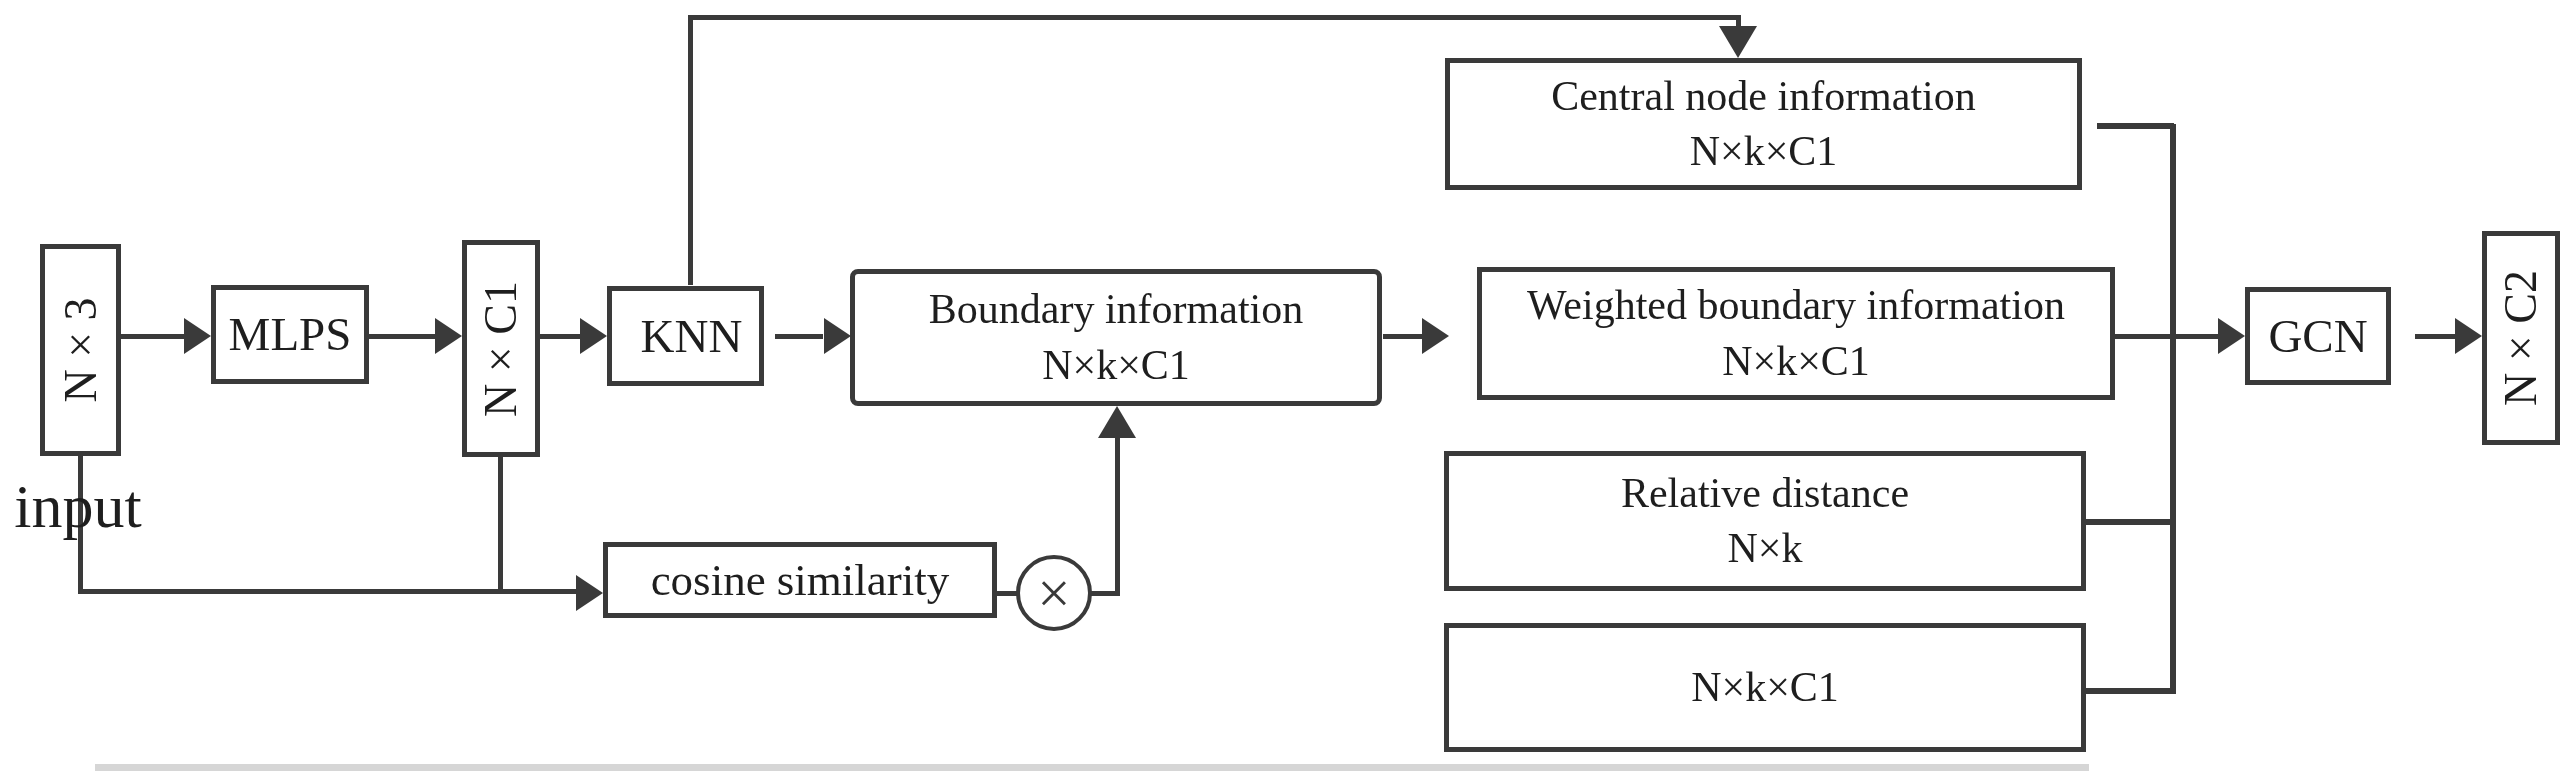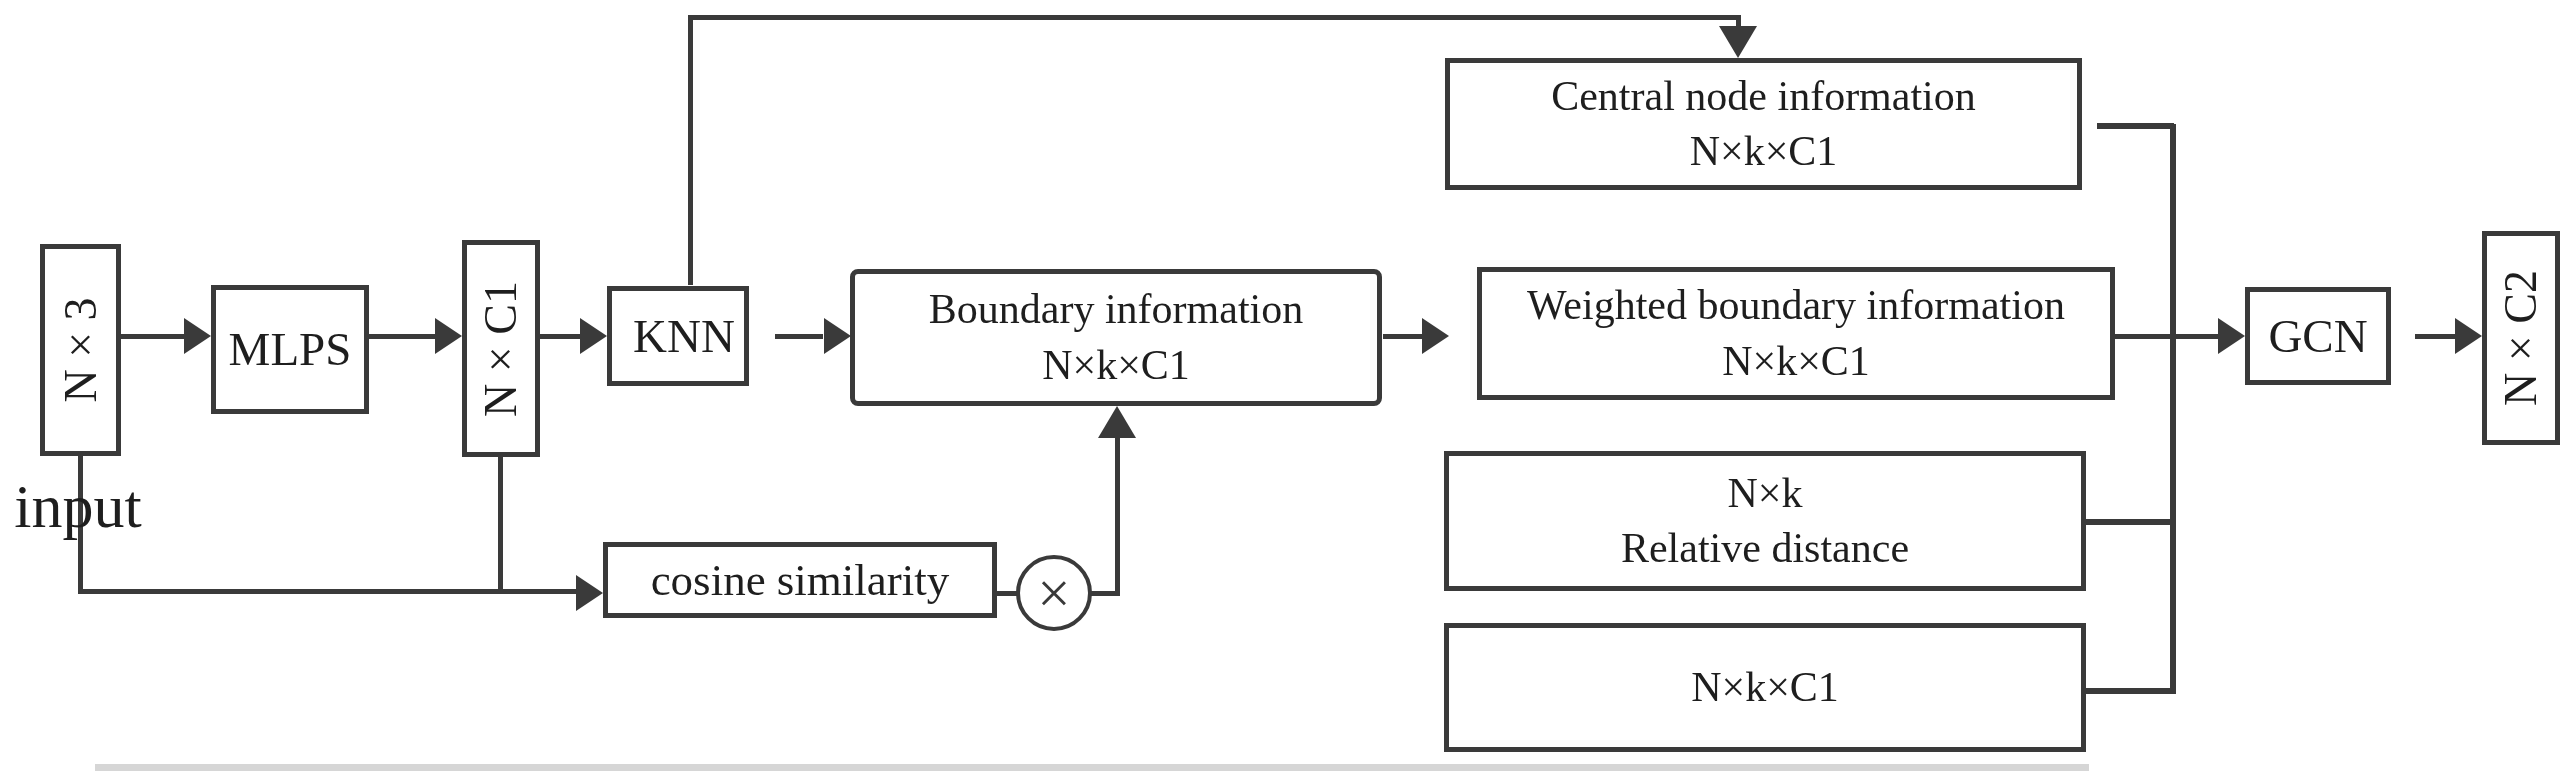--- a/index.html
+++ b/index.html
@@ -59,29 +59,29 @@
 </style>
 </head>
 <body>
 
 <div id="canvas">
 
   <div class="nbox vtext" style="left:40px;top:244px;width:81px;height:212px;">
     <span>N × 3</span>
   </div>
 
-  <div class="nbox" style="left:211px;top:285px;width:158px;height:129px;">
+  <div class="nbox" style="left:211px;top:285px;width:158px;height:99px;">
     <span class="lbl-1">MLPS</span>
   </div>
 
   <div class="nbox vtext" style="left:462px;top:240px;width:78px;height:217px;">
     <span>N × C1</span>
   </div>
 
-  <div class="nbox" style="left:607px;top:286px;width:142px;height:100px;padding-left:12px;">
+  <div class="nbox" style="left:607px;top:286px;width:157px;height:100px;padding-left:12px;">
     <span class="lbl-1">KNN</span>
   </div>
 
   <div class="nbox" style="left:850px;top:269px;width:532px;height:137px;border-radius:8px;">
     <div class="lbl-2">
       <span>Boundary information</span>
       <span>N×k×C1</span>
     </div>
   </div>
 
@@ -102,22 +102,22 @@
 
   <div class="nbox" style="left:1449px;top:267px;width:638px;height:133px;margin-left:28px;">
     <div class="lbl-2">
       <span>Weighted boundary information</span>
       <span>N×k×C1</span>
     </div>
   </div>
 
   <div class="nbox" style="left:1444px;top:451px;width:642px;height:140px;">
     <div class="lbl-2">
+      <span>Relative distance</span>
       <span>N×k</span>
-      <span>Relative distance</span>
     </div>
   </div>
 
   <div class="nbox" style="left:1444px;top:623px;width:642px;height:129px;">
     <div class="lbl-2">
       <span>N×k×C1</span>
     </div>
   </div>
 
   <div class="nbox" style="left:2245px;top:287px;width:146px;height:98px;">

